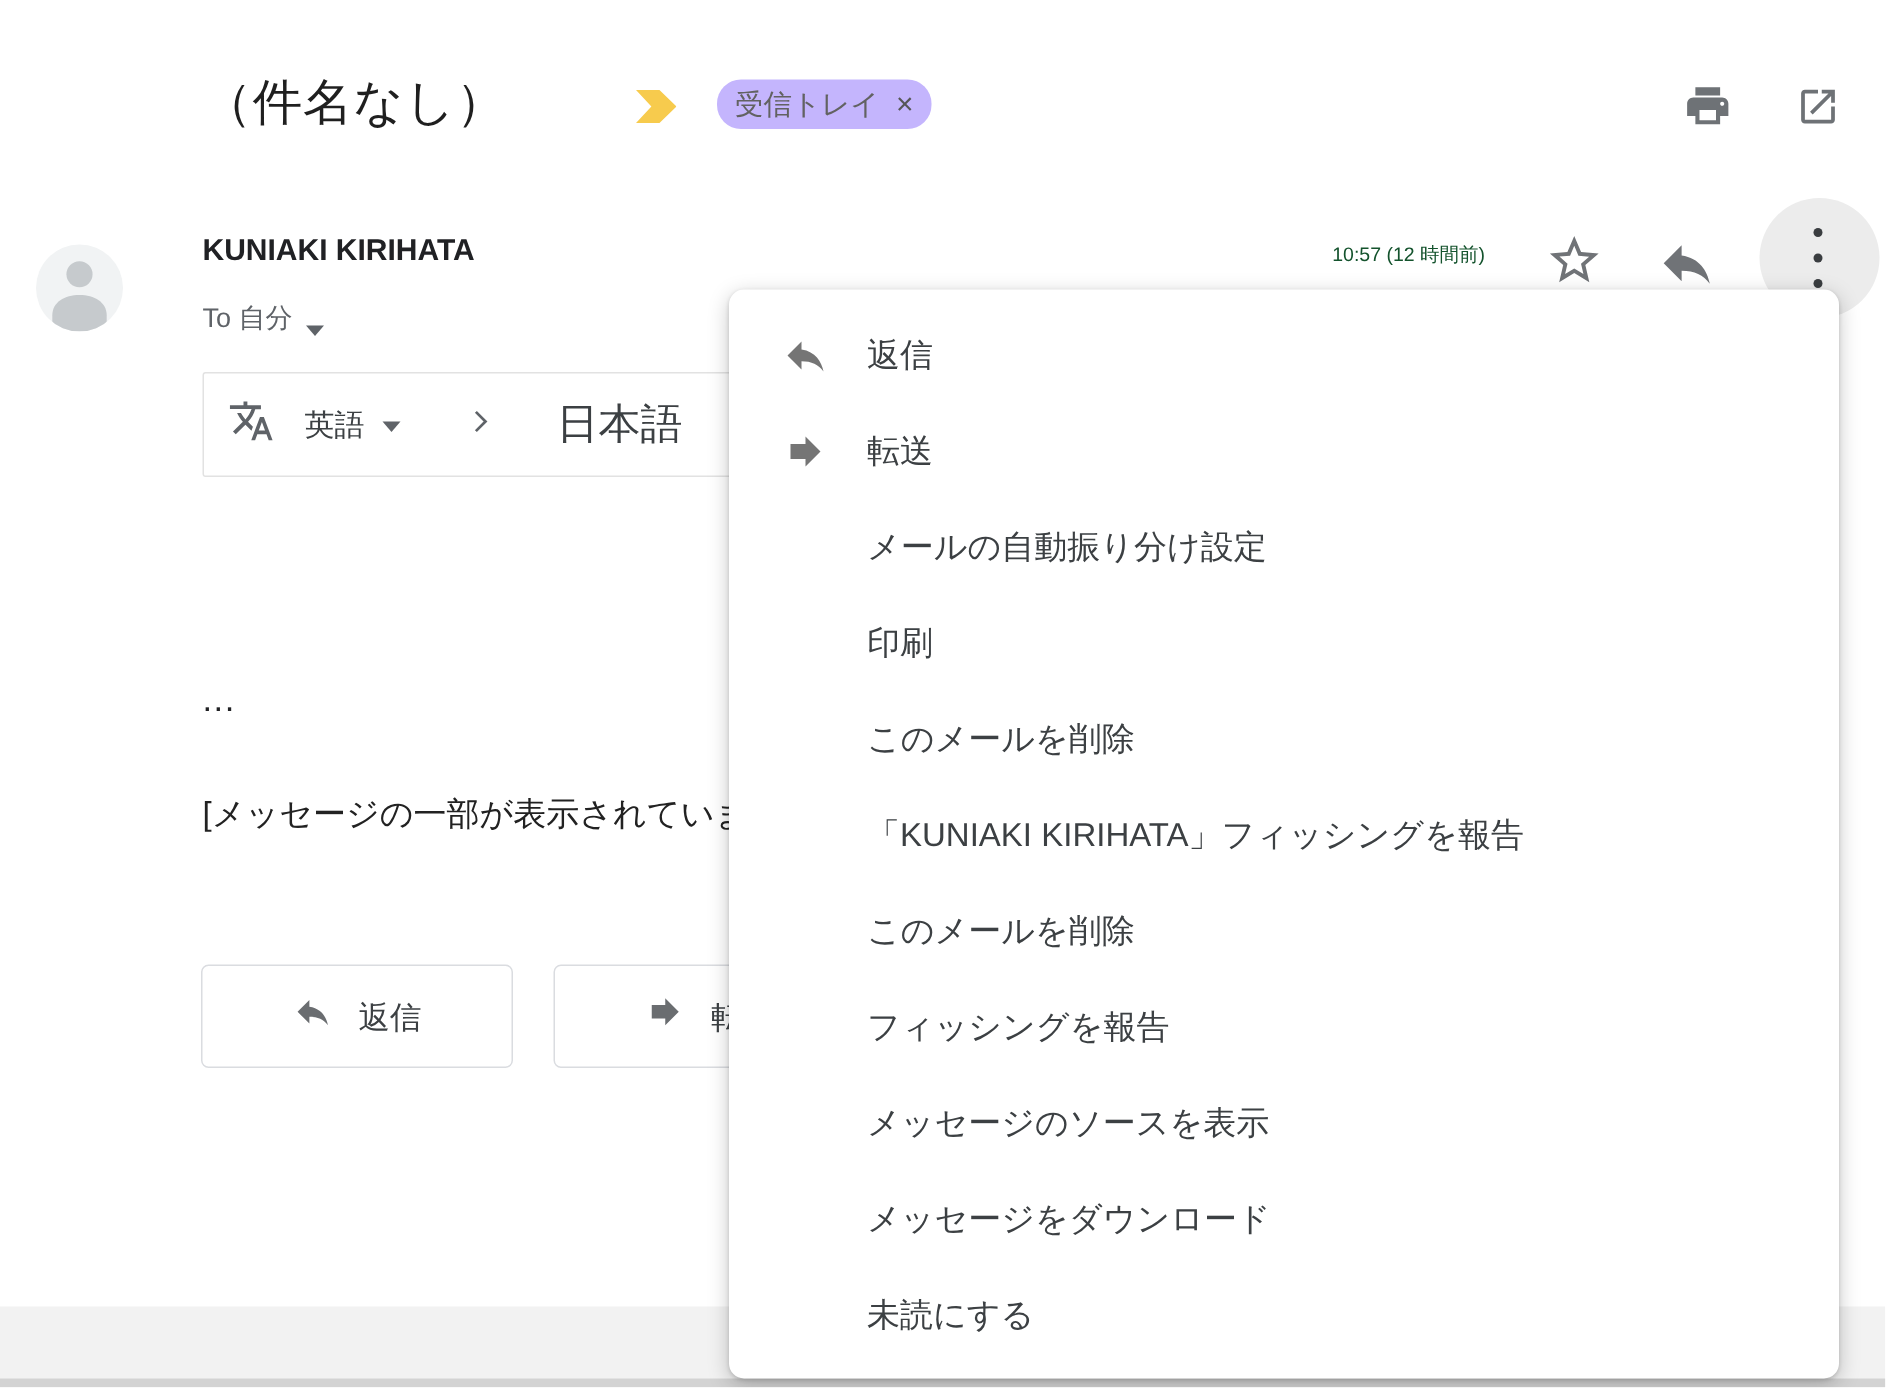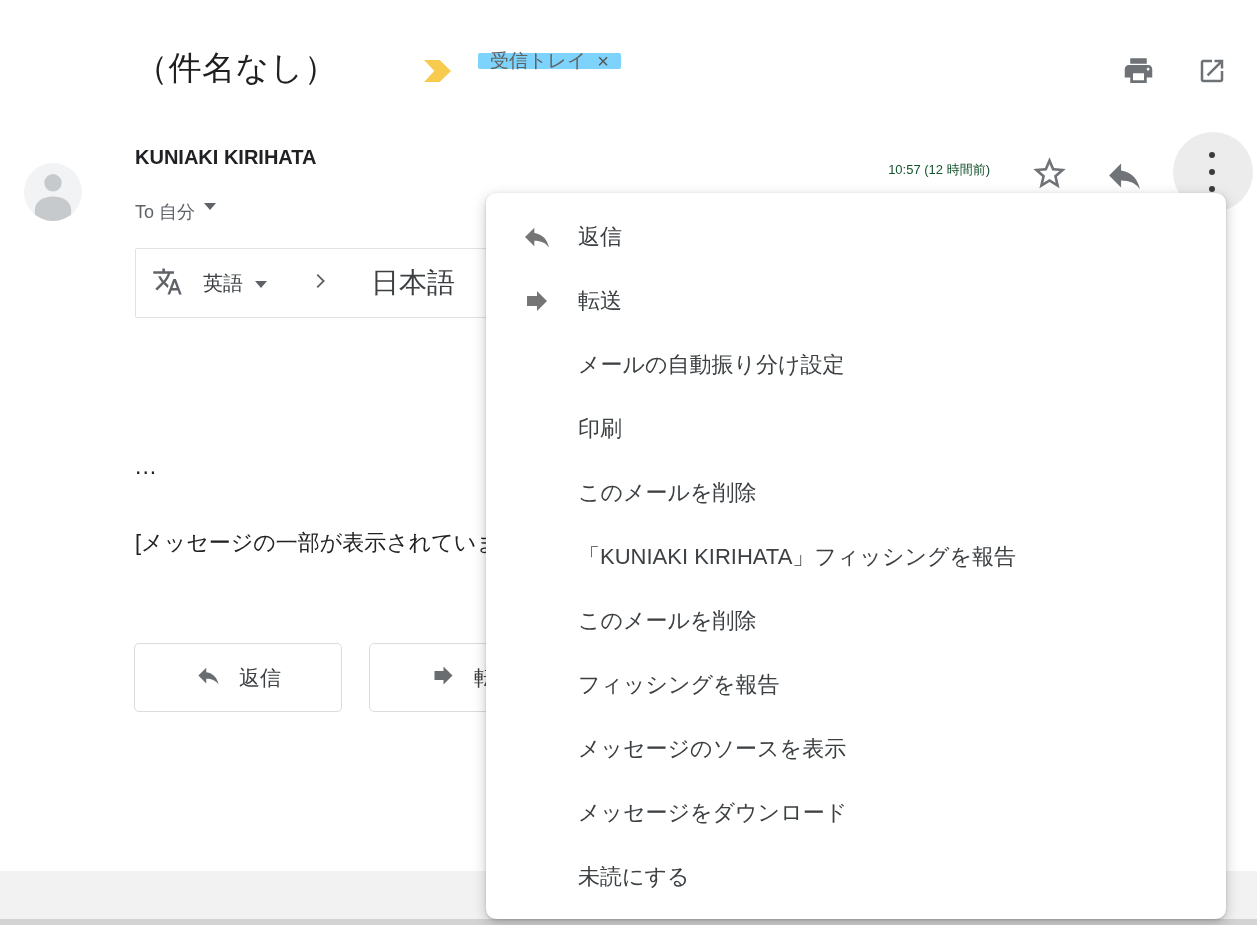--- a/index.html
+++ b/index.html
@@ -3,32 +3,32 @@
 <meta charset="utf-8">
 <style>
   html,body{margin:0;padding:0;background:#fff;}
   *{box-sizing:border-box;font-family:"Liberation Sans","DejaVu Sans",sans-serif;}
   #canvas{position:relative;width:1257px;height:925px;background:#fff;overflow:hidden;}
 
   
   .subject{position:absolute;left:135px;top:46px;font-size:33px;color:#1f1f1f;letter-spacing:.5px;}
   .importance{position:absolute;left:424px;top:60px;width:27px;height:22px;background:#f7cb4d;
     clip-path:polygon(0 0,58% 0,100% 50%,58% 100%,0 100%,38% 50%);cursor:pointer;}
-  .chip{position:absolute;left:478px;top:53px;height:16px;display:flex;align-items:center;gap:11px;
-    background:#7dd3fc;border-radius:2px;padding:0 12px;cursor:pointer;}
+  .chip{position:absolute;left:478px;top:53px;height:33px;display:flex;align-items:center;gap:11px;
+    background:#c4b5fd;border-radius:16px;padding:0 12px;cursor:pointer;}
   .chip .chip-label{font-size:19px;color:#626262;}
   .chip .chip-x{font-size:20px;color:#565656;line-height:1;cursor:pointer;}
   .hdr-ic{position:absolute;color:#6e7276;cursor:pointer;}
   .hdr-ic svg{display:block;}
 
   
   .avatar{position:absolute;left:24px;top:163px;width:58px;height:58px;border-radius:50%;
     background:#f1f3f4;overflow:hidden;cursor:pointer;}
-  .sender{position:absolute;left:135px;top:146px;font-size:20px;font-weight:bold;color:#202124;}
-  .to-row{position:absolute;left:135px;top:200px;font-size:18px;color:#5f6368;display:flex;align-items:flex-start;gap:9px;cursor:pointer;}
+  .sender{position:absolute;left:135px;top:156px;font-size:20px;font-weight:bold;color:#202124;}
+  .to-row{position:absolute;left:135px;top:200px;font-size:18px;color:#5f6368;display:flex;align-items:flex-end;gap:9px;cursor:pointer;}
   .tri-down{width:0;height:0;border-left:6px solid transparent;border-right:6px solid transparent;border-top:7px solid #5f6368;margin-top:3px;}
   .timestamp{position:absolute;right:267px;top:161px;font-size:13px;color:#14532d;white-space:nowrap;}
   .rowic{position:absolute;color:#707377;cursor:pointer;}
   .more-circle{position:absolute;left:1173px;top:132px;width:80px;height:80px;border-radius:50%;
     background:#ececec;cursor:pointer;z-index:2;}
   .more-circle .dot{position:absolute;left:36px;width:6px;height:6px;border-radius:50%;background:#3a3d40;}
 
   
   .tbar{position:absolute;left:135px;top:248px;width:800px;height:70px;border:1px solid #e2e2e2;
     border-radius:2px;background:#fff;display:flex;align-items:center;z-index:0;}

